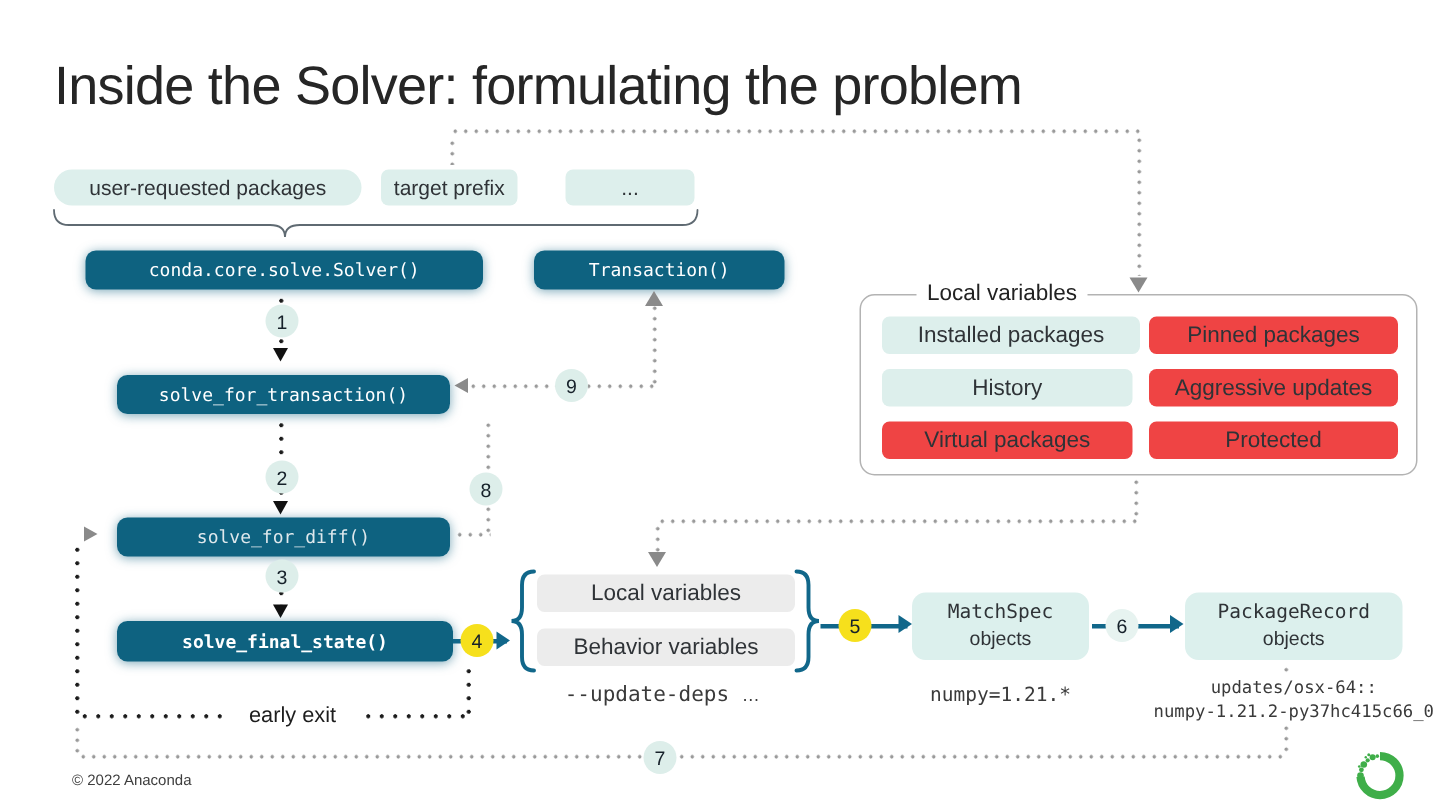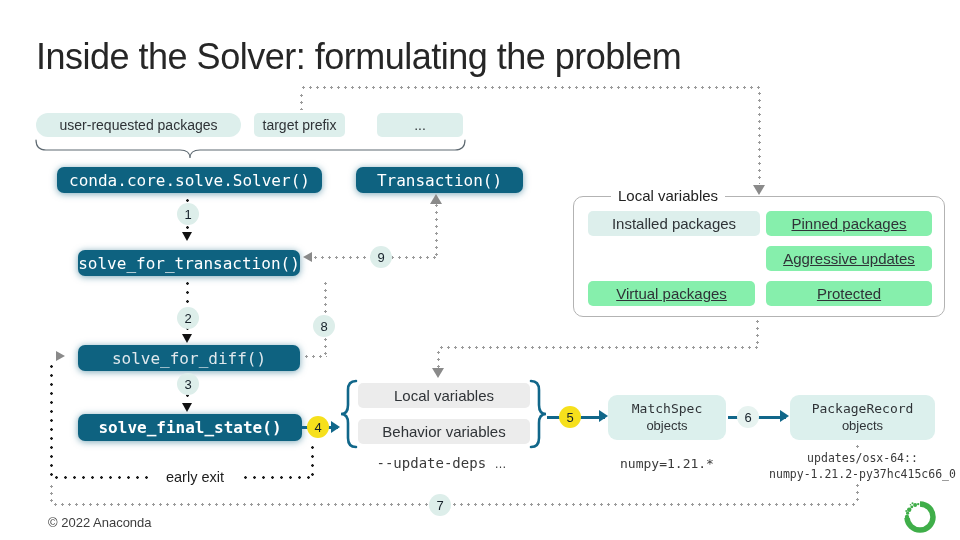--- a/index.html
+++ b/index.html
@@ -11,27 +11,27 @@
   .title {
     position:absolute; left:36px; top:36px; margin:0;
     font-size:36px; font-weight:400; letter-spacing:-0.5px; color:#262626;
   }
   
   .pill {
     position:absolute; height:24px; border-radius:5px;
     display:flex; align-items:center; justify-content:center;
     font-size:14px; color:#2f3337; background:#ddefec;
   }
-  .pill.gray { background:#86efac;text-decoration:underline; }
+  .pill.gray { background:#ef4444; }
   
   .codebox {
     position:absolute; height:26px; border-radius:7px; background:#0e6280;
     box-shadow:0 1px 7px rgba(12,95,125,.55);
     display:flex; align-items:center; justify-content:center;
-    font-family:"DejaVu Sans Mono", monospace; font-size:16px; color:#ffffff;
+    font-family:"DejaVu Sans Mono", monospace; font-size:12px; color:#ffffff;
   }
   .codebox.dim { color:#dfe8ec; }
   .codebox.bold { font-weight:bold; }
   
   .num {
     position:absolute; width:22px; height:22px; border-radius:50%;
     background:#ddeeea; color:#16212a; z-index:5;
     display:flex; align-items:center; justify-content:center;
     font-size:13px; font-weight:500;
   }
@@ -76,21 +76,21 @@
   .objbox .sans { font-size:13px; }
   .mono-cap {
     position:absolute; font-family:"DejaVu Sans Mono", monospace; font-size:13px;
     color:#3a3a3a; text-align:center;
   }
   .mono-cap.small { font-size:11.5px; line-height:1.35; }
   .early-exit {
     position:absolute; left:152px; top:469px; width:86px; text-align:center;
     font-size:14.5px; color:#1d1d1d; background:#fff; z-index:4;
   }
-  .copyright { position:absolute; left:48px; top:515px; font-size:13px; color:#3d3d3d; }
+  .copyright { position:absolute; left:48px; top:515px; font-size:10px; color:#3d3d3d; }
   svg.overlay { position:absolute; left:0; top:0; pointer-events:none; }
 </style>
 </head>
 <body>
 
 <div class="slide">
 
   <h1 class="title">Inside the Solver: formulating the problem</h1>
 
   <div class="dg-v" style="left:300px; top:92px; height:18px;"></div>
@@ -177,20 +177,23 @@
   <div class="dk-v" style="left:50px; top:362px; height:116px;"></div>
   <div class="early-exit">early exit</div>
 
   <div class="panel">
     <div class="panel-label">Local variables</div>
     <div class="pill" style="left:14px;  top:14px; width:172px;">
         <span>Installed packages</span>
       </div>
     <div class="pill gray" style="left:192px; top:14px; width:166px;">
         <span>Pinned packages</span>
+      </div>
+    <div class="pill" style="left:14px;  top:49px; width:167px;">
+        <span>History</span>
       </div>
     <div class="pill gray" style="left:192px; top:49px; width:166px;">
         <span>Aggressive updates</span>
       </div>
     <div class="pill gray" style="left:14px;  top:84px; width:167px;">
         <span>Virtual packages</span>
       </div>
     <div class="pill gray" style="left:192px; top:84px; width:166px;">
         <span>Protected</span>
       </div>

